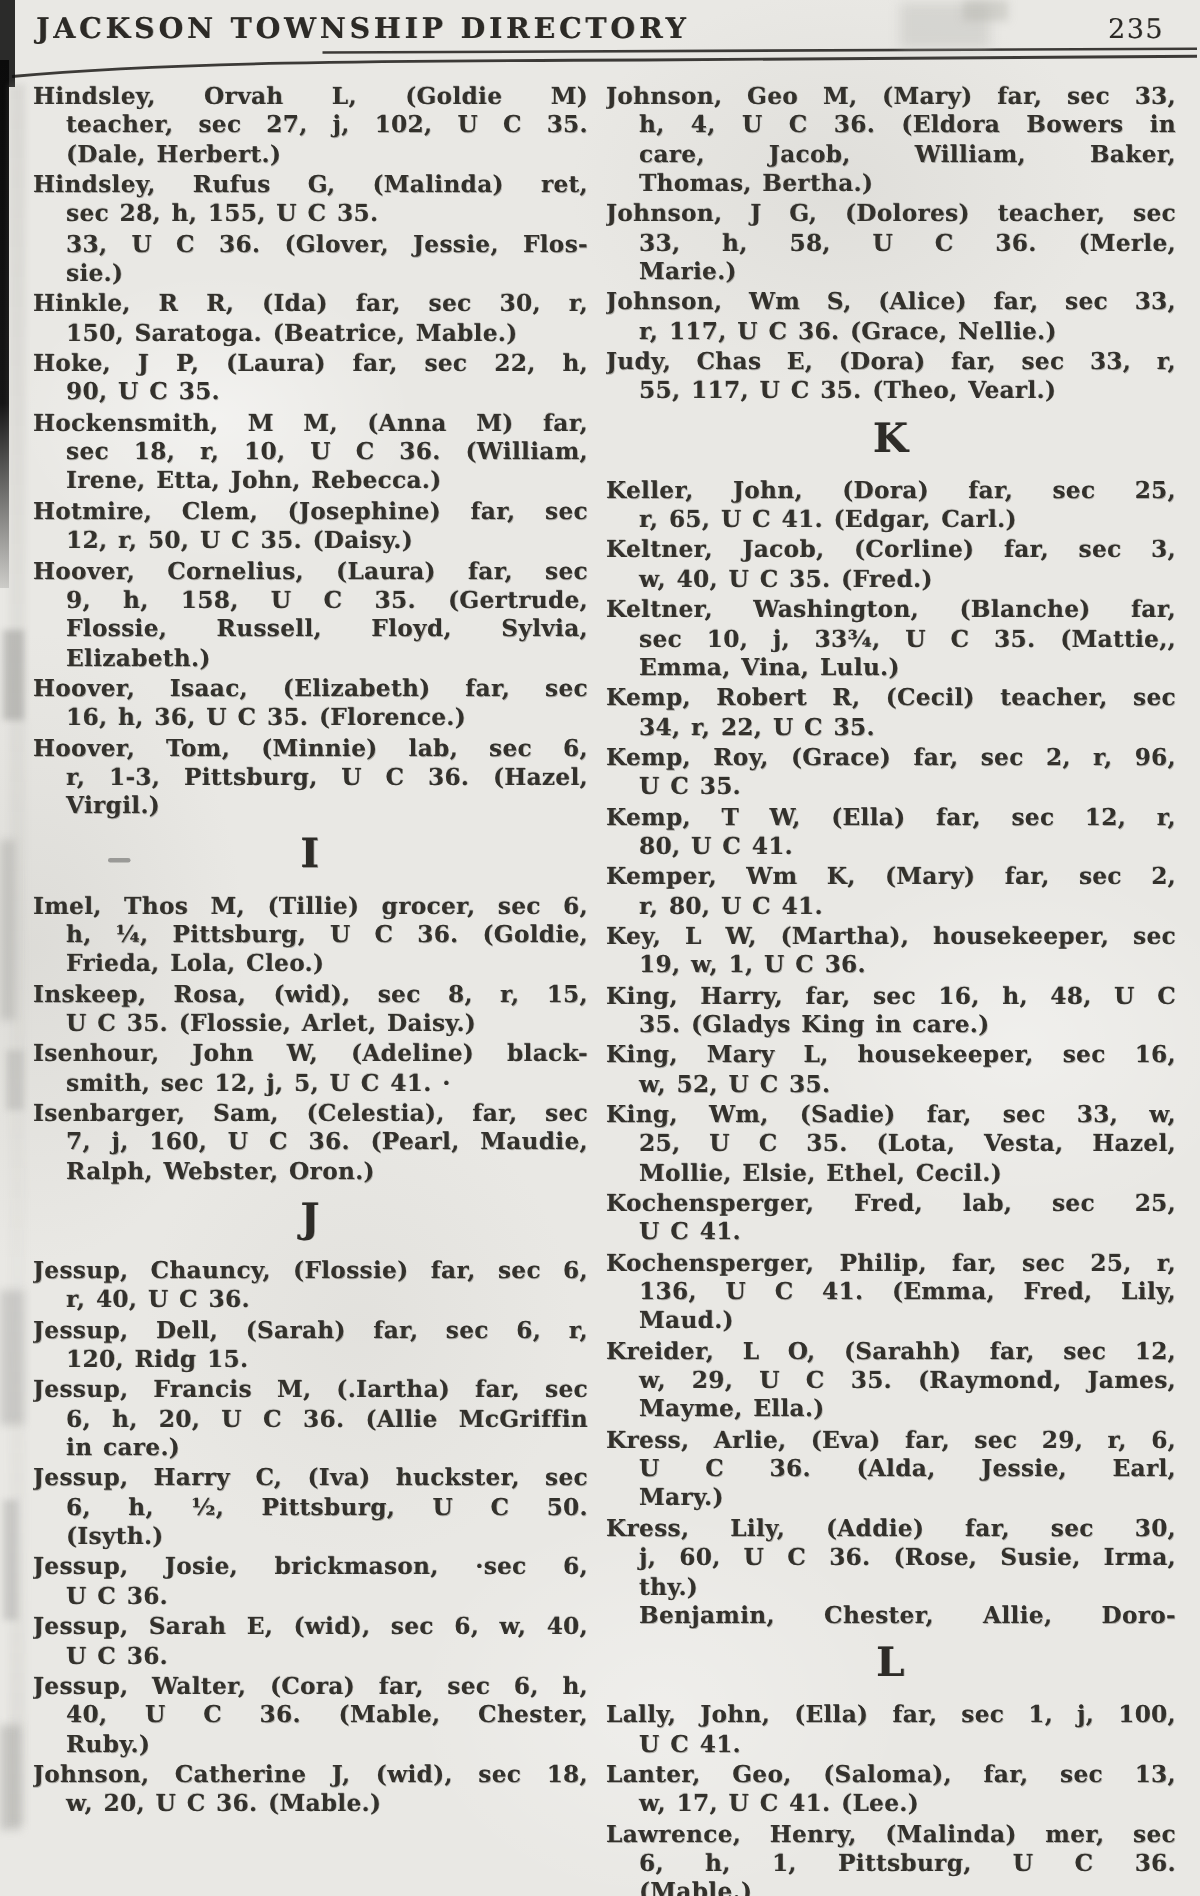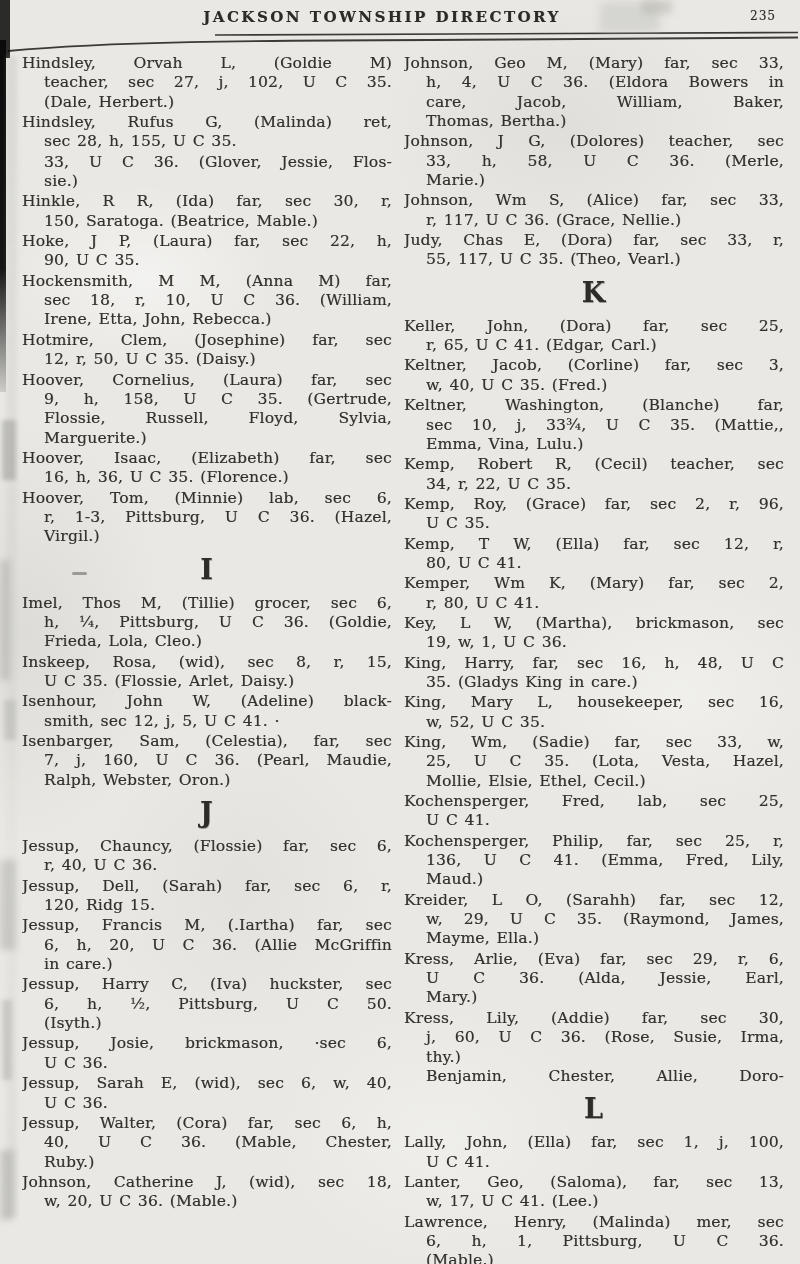--- a/index.html
+++ b/index.html
@@ -22,38 +22,38 @@
     background:
       radial-gradient(220px 160px at 18% 22%, rgba(255,255,255,.45), transparent 60%),
       radial-gradient(300px 220px at 70% 10%, rgba(198,197,192,.28), transparent 60%),
       radial-gradient(260px 200px at 85% 55%, rgba(255,255,255,.32), transparent 60%),
       radial-gradient(240px 260px at 30% 70%, rgba(203,202,197,.22), transparent 60%),
       radial-gradient(280px 220px at 55% 90%, rgba(255,255,255,.28), transparent 60%),
       radial-gradient(200px 300px at 3% 50%, rgba(185,184,179,.25), transparent 70%);
   }
   .header-row { position: absolute; top: 8px; left: 0; width: 800px; height: 26px; z-index: 2; }
   .title {
-    position: absolute; left: 0; right: 60px; text-align: center;
-    font-size: 15px; font-weight: bold; letter-spacing: 2.5px;
+    position: absolute; left: 0; right: 60px; text-align: left;
+    font-size: 19px; font-weight: bold; letter-spacing: 2.5px;
     color: #2c2a26;
     text-shadow: 0.4px 0.4px 0 rgba(44,42,38,.4);
     padding-left: 24px;
   }
   .page-num {
     position: absolute; right: 24px; top: 1px;
-    font-size: 12px; letter-spacing: 1px; color: #2c2a26;
+    font-size: 18px; letter-spacing: 1px; color: #2c2a26;
     text-shadow: 0.4px 0.4px 0 rgba(44,42,38,.35);
   }
   .rule-svg { position: absolute; left: 0; top: 28px; z-index: 2; }
 
   .col { position: absolute; top: 54px; z-index: 2; }
   .col-left  { left: 22px;  width: 370px; }
   .col-right { left: 404px; width: 380px; }
 
-  .entry { margin: 0 0 1px 0; }
+  .entry { margin: 0 0 1px 0; font-weight: bold; }
   .line {
     font-size: 15.5px; line-height: 19.35px;
     letter-spacing: 0.2px; word-spacing: 1.5px;
     text-align: justify; text-align-last: justify;
     color: #33312c;
     text-shadow: 0.45px 0.45px 0 rgba(51,49,44,.33), -0.15px -0.15px 0 rgba(51,49,44,.18);
     overflow: hidden; white-space: nowrap;
   }
   .line.cont { padding-left: 22px; }
   .line.last { text-align-last: left; }
@@ -125,21 +125,21 @@
         <div class="line cont last">Irene, Etta, John, Rebecca.)</div>
       </div>
       <div class="entry">
         <div class="line">Hotmire, Clem, (Josephine) far, sec</div>
         <div class="line cont last">12, r, 50, U C 35. (Daisy.)</div>
       </div>
       <div class="entry">
         <div class="line">Hoover, Cornelius, (Laura) far, sec</div>
         <div class="line cont">9, h, 158, U C 35. (Gertrude,</div>
         <div class="line cont">Flossie, Russell, Floyd, Sylvia,</div>
-        <div class="line cont last">Marguerite.)</div>
+        <div class="line cont last">Elizabeth.)</div>
       </div>
       <div class="entry">
         <div class="line">Hoover, Isaac, (Elizabeth) far, sec</div>
         <div class="line cont last">16, h, 36, U C 35. (Florence.)</div>
       </div>
       <div class="entry">
         <div class="line">Hoover, Tom, (Minnie) lab, sec 6,</div>
         <div class="line cont">r, 1-3, Pittsburg, U C 36. (Hazel,</div>
         <div class="line cont last">Virgil.)</div>
       </div>
@@ -243,21 +243,21 @@
       </div>
       <div class="entry">
         <div class="line">Kemp, T W, (Ella) far, sec 12, r,</div>
         <div class="line cont last">80, U C 41.</div>
       </div>
       <div class="entry">
         <div class="line">Kemper, Wm K, (Mary) far, sec 2,</div>
         <div class="line cont last">r, 80, U C 41.</div>
       </div>
       <div class="entry">
-        <div class="line">Key, L W, (Martha), brickmason, sec</div>
+        <div class="line">Key, L W, (Martha), housekeeper, sec</div>
         <div class="line cont last">19, w, 1, U C 36.</div>
       </div>
       <div class="entry">
         <div class="line">King, Harry, far, sec 16, h, 48, U C</div>
         <div class="line cont last">35. (Gladys King in care.)</div>
       </div>
       <div class="entry">
         <div class="line">King, Mary L, housekeeper, sec 16,</div>
         <div class="line cont last">w, 52, U C 35.</div>
       </div>

